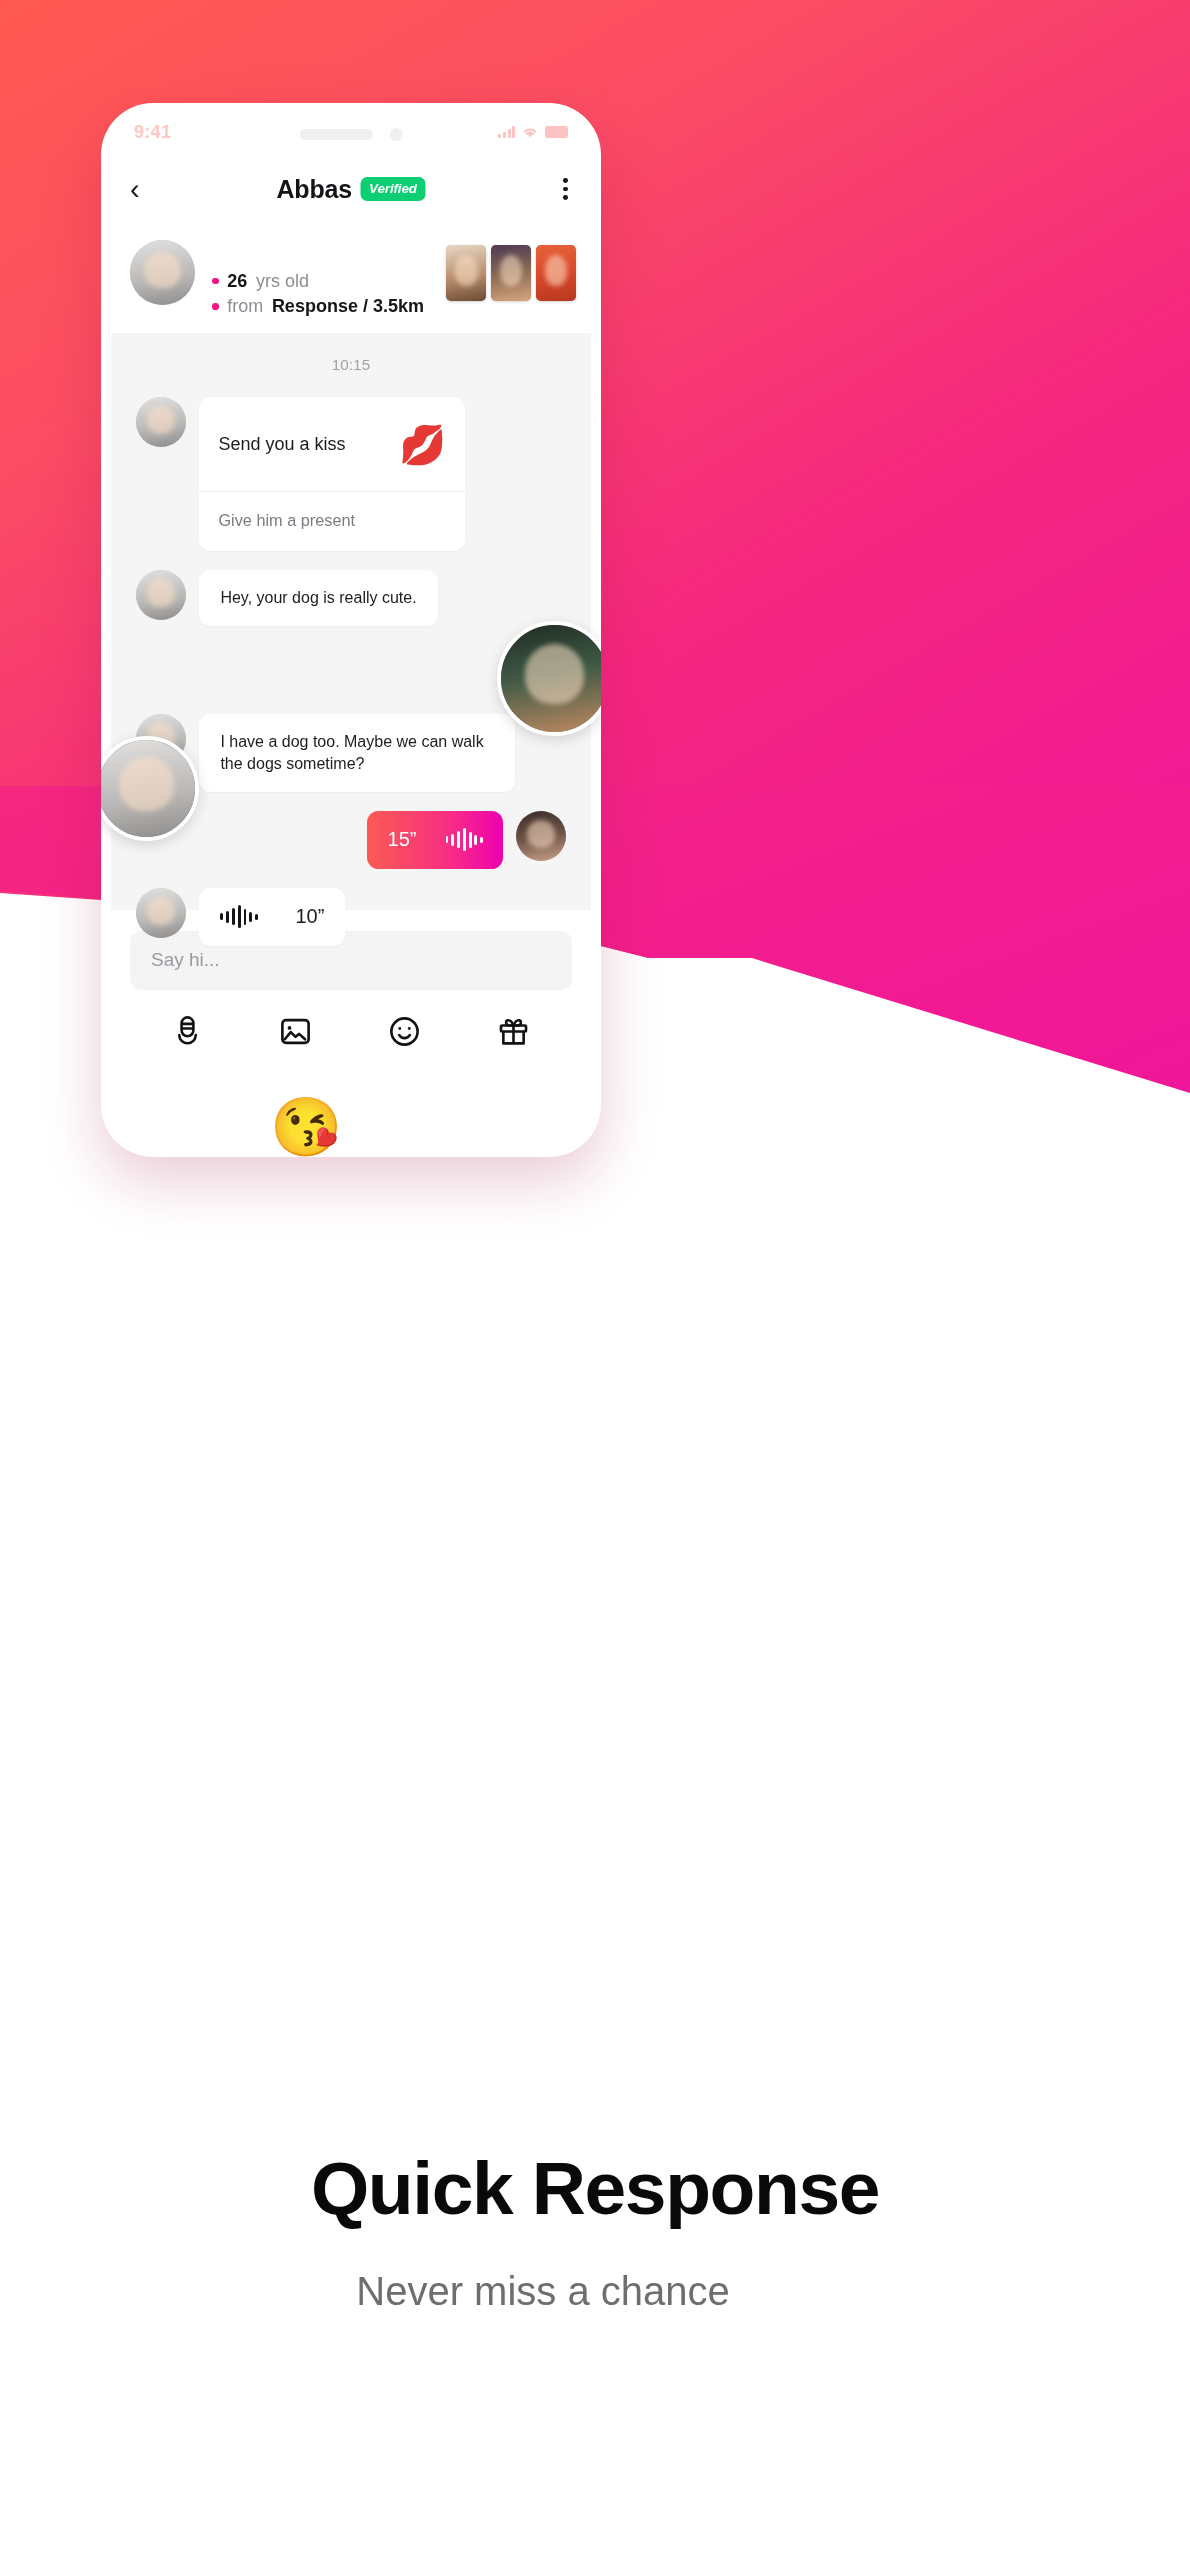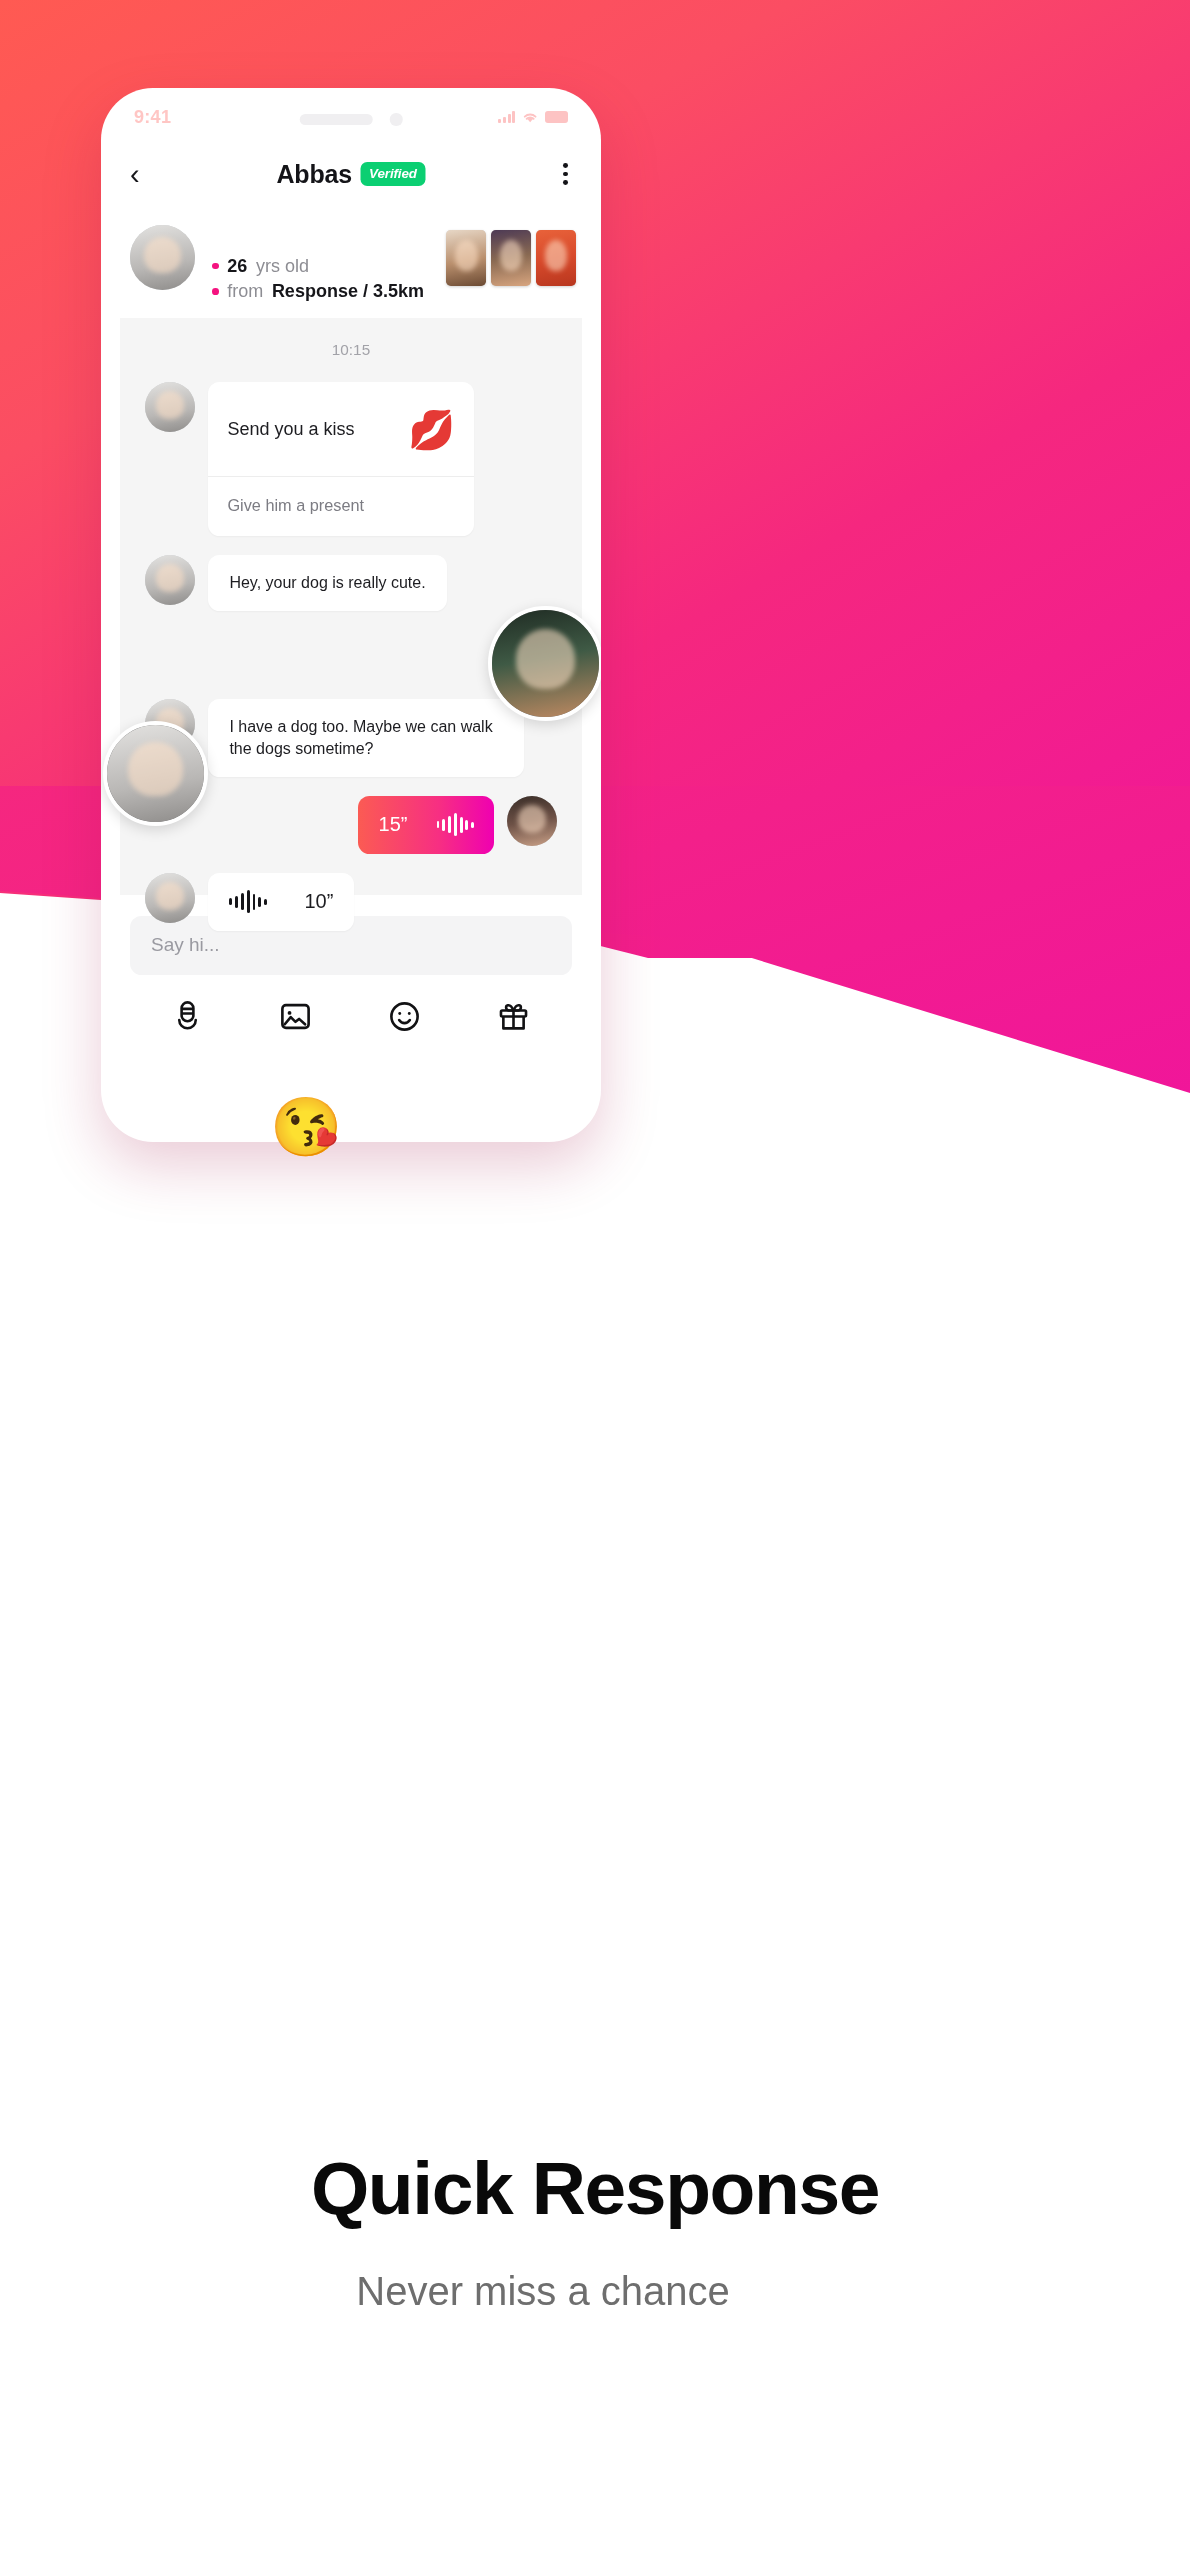--- a/index.html
+++ b/index.html
@@ -32,21 +32,21 @@
     left: 0; top: 786px;
     width: 1190px; height: 403px;
     z-index: 1;
     background: #ffffff;
     clip-path: polygon(0 107px, 537px 144px, 1190px 309px, 1190px 403px, 0 403px);
   }
 
   
   .phone {
     position: absolute;
-    left: 101px; top: 88px;
+    left: 101px; top: 103px;
     width: 500px; height: 1054px;
     background: #ffffff;
     border-radius: 52px;
     z-index: 5;
     box-shadow: 0 23px 58px rgba(160,20,70,0.22);
     overflow: hidden;
   }
 
   
   .statusbar {
@@ -175,21 +175,21 @@
     border-radius: 4.8px;
     overflow: hidden;
     background: #d7d2cc;
     box-shadow: 0 1px 2.9px rgba(0,0,0,.18);
   }
 
   
   .chat {
     position: relative;
     background: #f5f5f5;
-    margin: 0 19px;
+    margin: 0 10px;
     padding: 23px 0 17px;
     height: 577px;
   }
   .chat-time {
     text-align: center;
     font-size: 15.3px;
     color: #a2a2a8;
     margin-bottom: 23px;
   }
   .msg-row {

